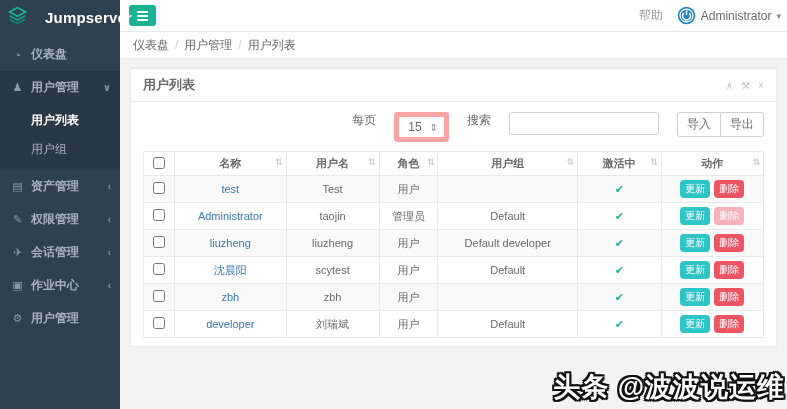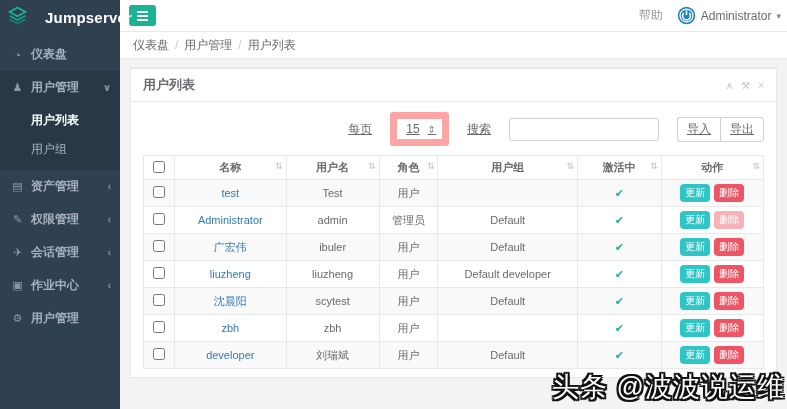--- a/index.html
+++ b/index.html
@@ -47,24 +47,24 @@
   .panel-title { font-size:13px; font-weight:bold; color:#676a6c; }
   .panel-tools { margin-left:auto; display:flex; gap:8px; color:#c4c4c4; font-size:10px; }
   .panel-tools span { cursor:pointer; }
   .panel-body { padding:10px 12px 8px 12px; }
 
   
   .toolbar { display:flex; align-items:center; margin-bottom:9px; }
   .btn { border:none; border-radius:3px; font-size:12px; cursor:pointer;
          font-family:"Liberation Sans","DejaVu Sans",sans-serif; }
   .btn-create { background:#1ab394; color:#fff; padding:5px 11px; }
-  .toolbar-right { margin-left:auto; display:flex; align-items:center; gap:18px;text-decoration:underline; }
+  .toolbar-right { margin-left:auto; display:flex; align-items:flex-start; gap:18px; }
   .tlabel { color:#676a6c; font-size:12px; }
   .select-box { display:flex; align-items:center; justify-content:space-between; gap:8px;
-                border:7px solid #fca5a5; border-radius:3px; background:#fff; padding:3px 6px 3px 9px;
+                border:5px solid #fca5a5; border-radius:3px; background:#fff; padding:3px 6px 3px 9px;
                 min-width:52px; font-size:12px; color:#676a6c; cursor:pointer; }
   .spin { font-size:10px; color:#888; }
   .search-input { width:150px; height:23px; border:1px solid #ccd1d9; border-radius:3px;
                   padding:0 6px; font-size:12px; outline:none; }
   .btn-group { display:flex; }
   .btn-plain { background:#fff; border:1px solid #ccd1d9; color:#676a6c; padding:3px 9px; font-size:12px; cursor:pointer; }
   .btn-plain:first-child { border-radius:3px 0 0 3px; border-right:none; }
   .btn-plain:last-child { border-radius:0 3px 3px 0; }
 
   
@@ -75,21 +75,21 @@
   tbody tr:nth-child(odd) { background:#f9f9f9; }
   tbody a { color:#337ab7; text-decoration:none; cursor:pointer; }
   .check { color:#1ab394; font-size:11px; font-weight:bold; }
   .btn-sm { border:none; border-radius:4px; color:#fff; font-size:10px; padding:2px 5px; margin:0 2px; cursor:pointer; }
   .btn-update { background:#2fc5c7; }
   .btn-delete { background:#ed5565; }
   .btn-delete.disabled { opacity:.45; cursor:default; }
   input[type=checkbox]{ width:12px; height:12px; cursor:pointer; }
 
   
-  .watermark { position:absolute; right:2px; bottom:4px; z-index:5; font-size:27px; font-weight:normal;
+  .watermark { position:absolute; right:2px; bottom:4px; z-index:5; font-size:27px; font-weight:bold;
                color:#fff; letter-spacing:1px; pointer-events:none;
                text-shadow:-2px -2px 0 #111,2px -2px 0 #111,-2px 2px 0 #111,2px 2px 0 #111,
                            -2px 0 0 #111,2px 0 0 #111,0 -2px 0 #111,0 2px 0 #111; }
 </style>
 </head>
 <body>
 
 <div class="sidebar">
   <div class="logo">
     <span>
@@ -233,37 +233,28 @@
               <td><a>test</a></td>
               <td>Test</td>
               <td>用户</td>
               <td></td>
               <td><span class="check">✔</span></td>
               <td><button class="btn-sm btn-update">更新</button><button class="btn-sm btn-delete">删除</button></td>
             </tr>
             <tr>
               <td><input type="checkbox" style=""></td>
               <td><a>Administrator</a></td>
-              <td>admin</td>
+              <td>taojin</td>
               <td>管理员</td>
               <td>Default</td>
               <td><span class="check">✔</span></td>
               <td><button class="btn-sm btn-update">更新</button><button class="btn-sm btn-delete disabled">删除</button></td>
             </tr>
             <tr>
               <td><input type="checkbox" style=""></td>
-              <td><a>广宏伟</a></td>
-              <td>ibuler</td>
-              <td>用户</td>
-              <td>Default</td>
-              <td><span class="check">✔</span></td>
-              <td><button class="btn-sm btn-update">更新</button><button class="btn-sm btn-delete">删除</button></td>
-            </tr>
-            <tr>
-              <td><input type="checkbox" style=""></td>
               <td><a>liuzheng</a></td>
               <td>liuzheng</td>
               <td>用户</td>
               <td>Default developer</td>
               <td><span class="check">✔</span></td>
               <td><button class="btn-sm btn-update">更新</button><button class="btn-sm btn-delete">删除</button></td>
             </tr>
             <tr>
               <td><input type="checkbox" style=""></td>
               <td><a>沈晨阳</a></td>

